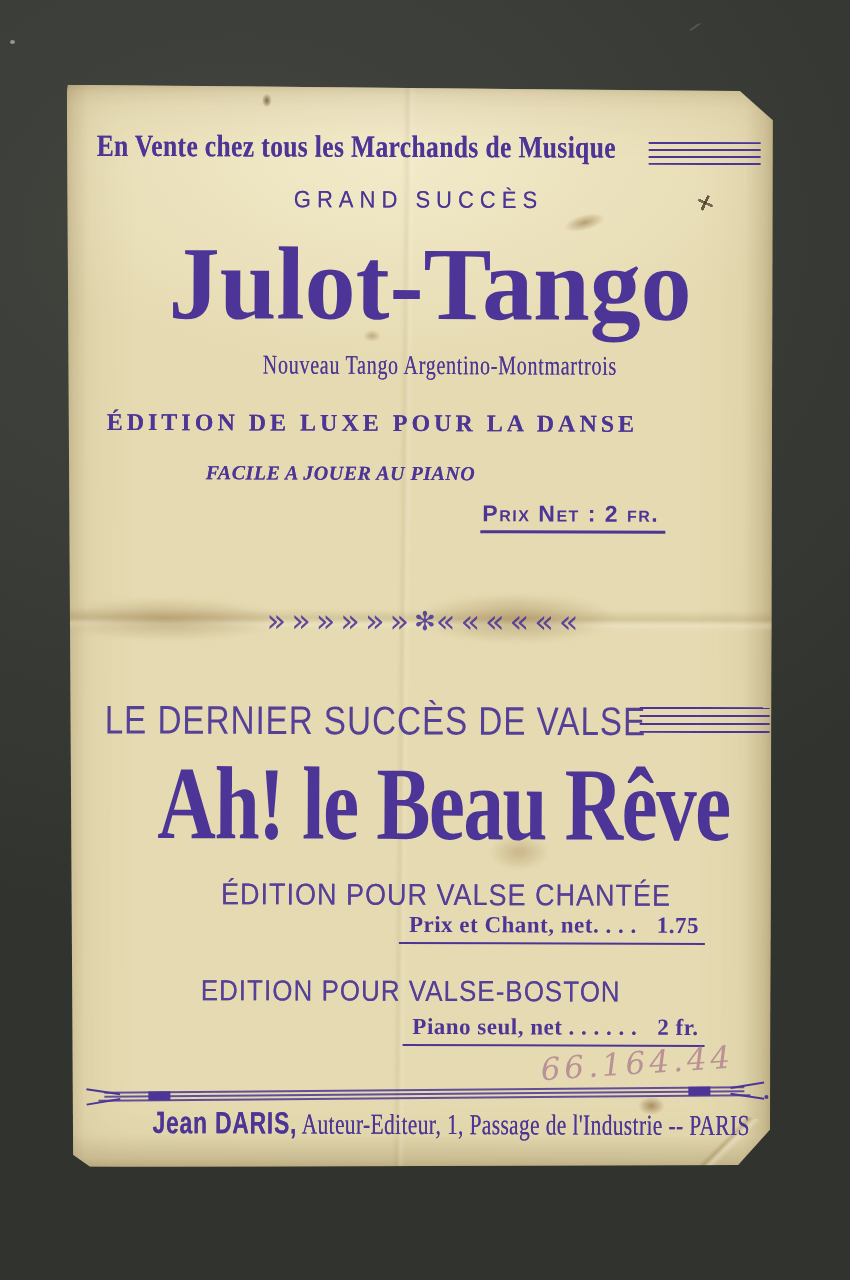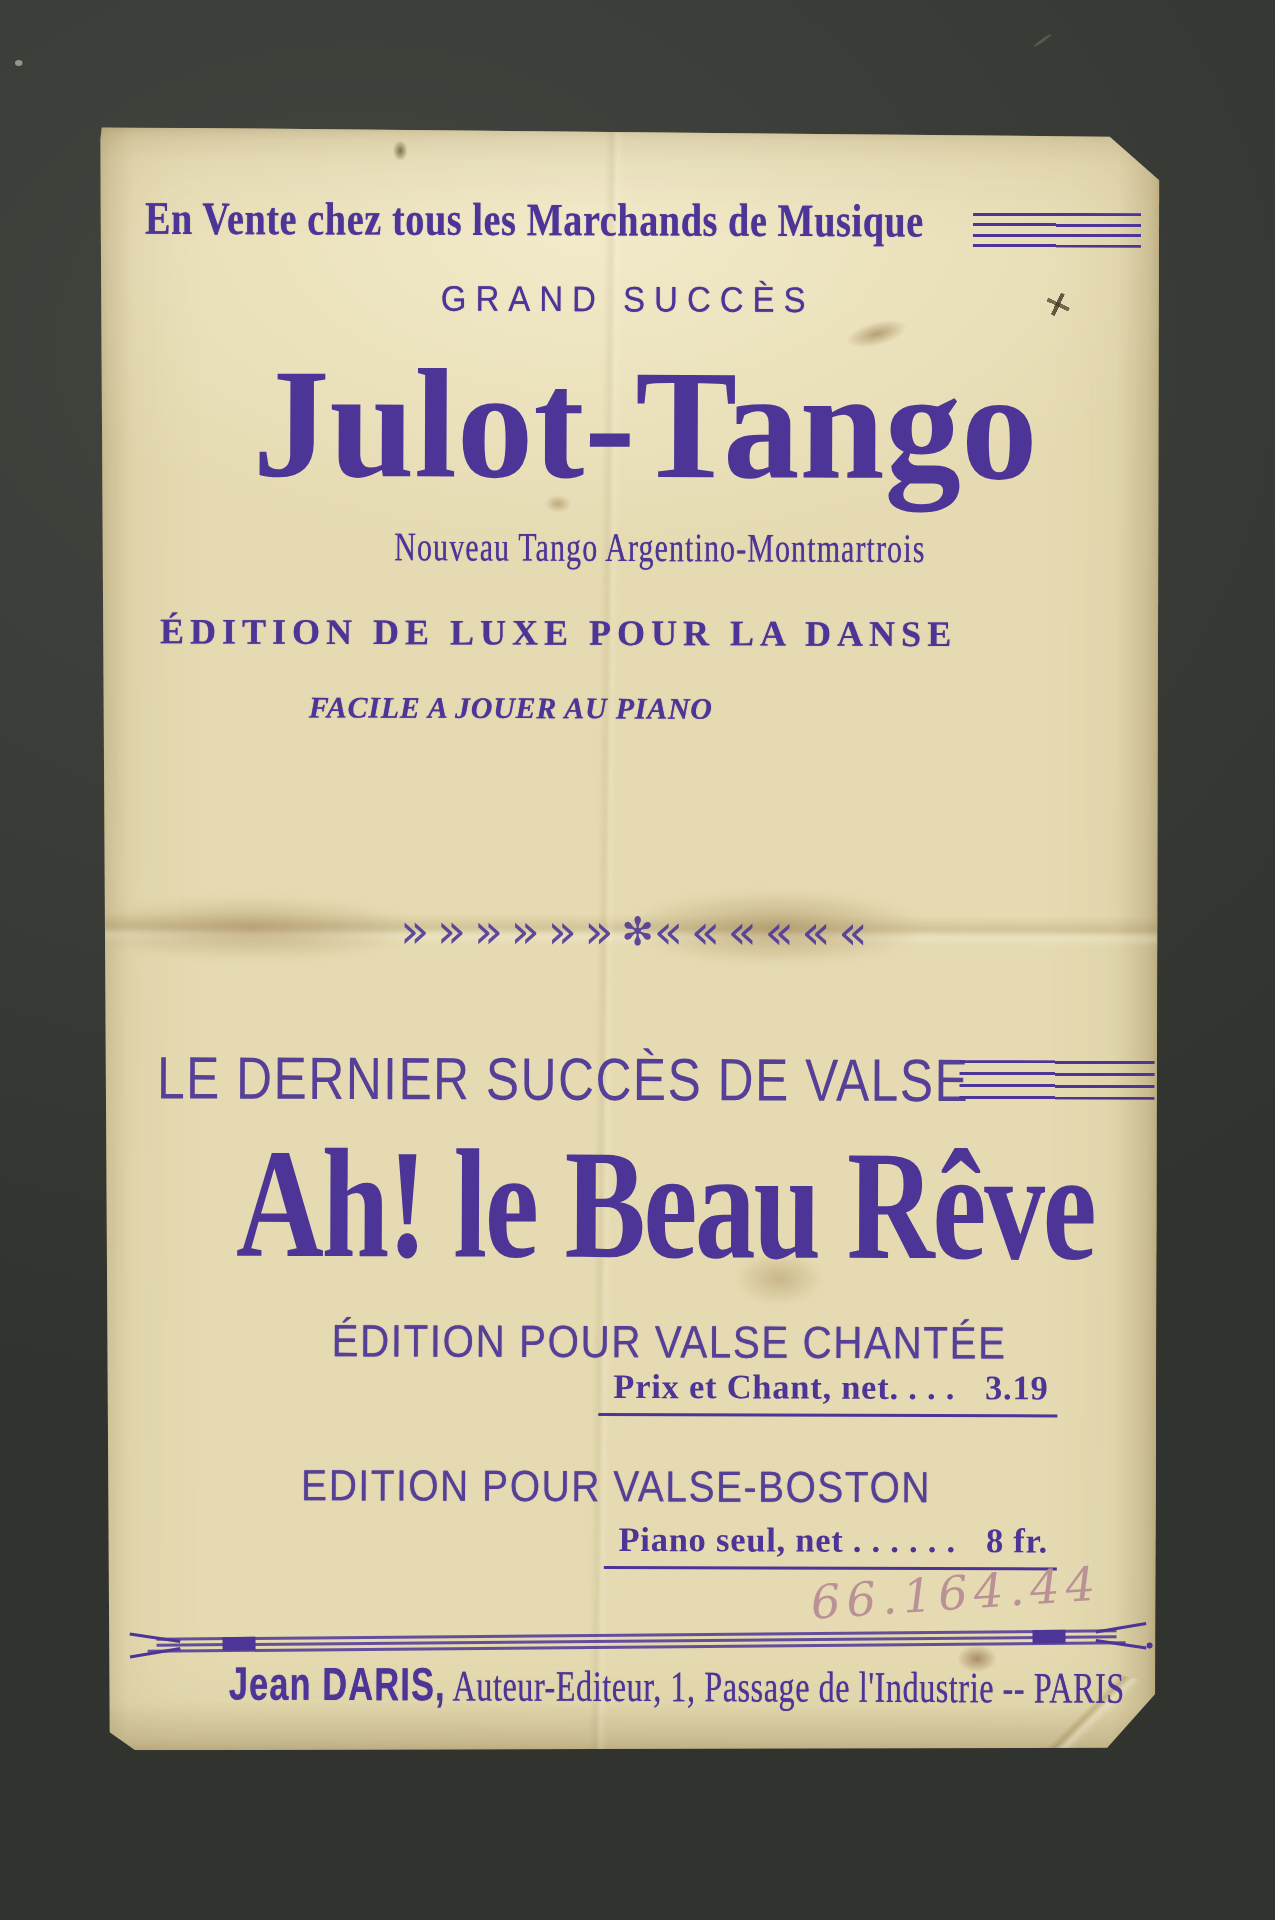--- a/index.html
+++ b/index.html
@@ -123,32 +123,33 @@
   <div class="stain st9"></div>
 
   <div class="abs vendor-line ink-soft">En Vente chez tous les Marchands de Musique</div>
   <div class="abs rule4a"></div>
 
   <div class="abs ctr grand ink-soft">GRAND SUCCÈS</div>
   <div class="abs ctr title1">Julot-Tango</div>
   <div class="abs ctr subtitle1 ink-soft">Nouveau Tango Argentino-Montmartrois</div>
   <div class="abs luxe ink-soft">ÉDITION DE LUXE POUR LA DANSE</div>
   <div class="abs ctr facile ink-soft">FACILE A JOUER AU PIANO</div>
+  <div class="abs prix">Prix Net : 2 fr.</div>
 
   <div class="abs ctr divider"><span>»»»»»»</span><span class="flower">✻</span><span>««««««</span></div>
 
   <div class="abs valse-header">LE DERNIER SUCCÈS DE VALSE</div>
   <div class="abs rule4b"></div>
   <div class="abs ctr title2">Ah! le Beau Rêve</div>
 
   <div class="abs ctr chantee ink-soft">ÉDITION POUR VALSE CHANTÉE</div>
-  <div class="abs price-row row-chant"><span>Prix et Chant, net. . . .</span><span class="price">3.19</span></div>
+  <div class="abs price-row row-chant"><span>Prix et Chant, net. . . .</span><span class="price">1.75</span></div>
 
   <div class="abs ctr boston ink-soft">EDITION POUR VALSE-BOSTON</div>
-  <div class="abs price-row row-seul"><span>Piano seul, net . . . . . .</span><span class="price">8 fr.</span></div>
+  <div class="abs price-row row-seul"><span>Piano seul, net . . . . . .</span><span class="price">2 fr.</span></div>
 
   <div class="abs handwriting">66.164.44</div>
 
   <div class="abs footer-rule">
     <div class="ln l1"></div>
     <div class="ln l2"></div>
     <div class="ln l3"></div>
     <div class="sq sqL"></div>
     <div class="sq sqR"></div>
     <div class="tick tL1"></div>

